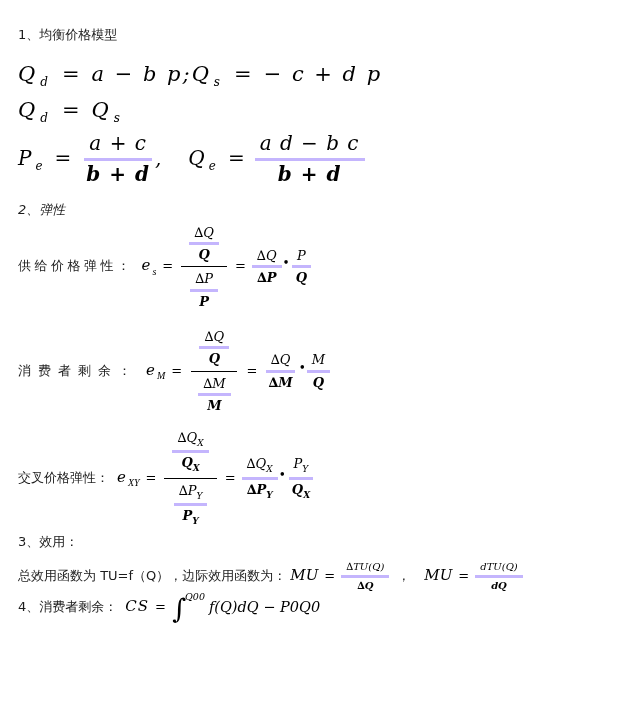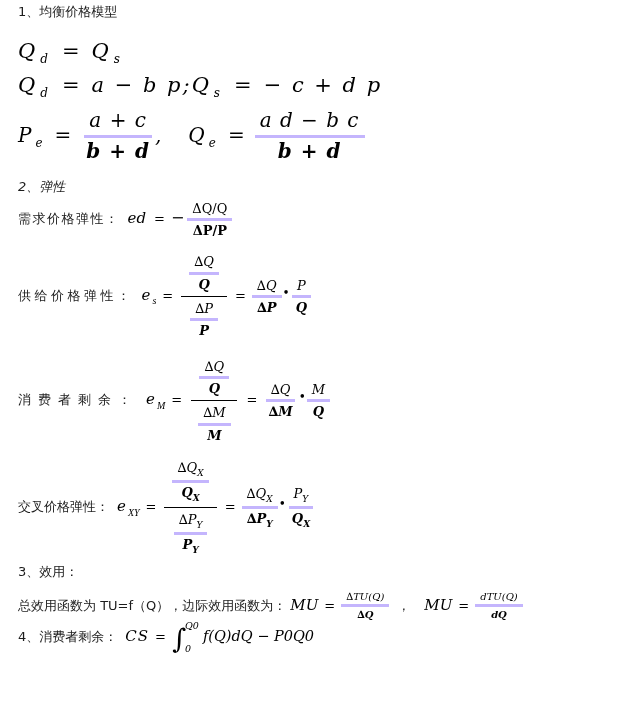--- a/index.html
+++ b/index.html
@@ -1,17 +1,17 @@
 <!DOCTYPE html>
 <html><head>
 <meta charset="utf-8">
 <style>
   * { margin:0; padding:0; box-sizing:border-box; }
   html,body { width:632px; height:710px; background:#ffffff; overflow:hidden; }
-  .doc { width:632px; height:710px; padding:3px 8px 0 18px; color:#000; }
+  .doc { width:632px; height:710px; padding:26px 8px 0 18px; color:#000; }
 
   .cn   { font-family:"DejaVu Sans","Liberation Sans",sans-serif; font-size:13px; color:#1c1c1c; }
   .math { font-family:"DejaVu Serif","Liberation Serif",serif; font-style:italic; color:#000; }
   .up   { font-style:normal; }
 
   .h-s1 { margin-bottom:18px; }
   .h-s2 { margin-bottom:5px;font-style:italic; }
   .h-s3 { margin-bottom:10px; }
 
   
@@ -53,48 +53,44 @@
 
   
   .u-row { }
   .musym { font-size:15px; margin-left:4px; }
   .mfrac { font-size:10px; }
   .mcomma { margin:0 10px 0 8px; }
 
   
   .cssym { font-size:15px; letter-spacing:1px; margin-left:2px; }
   .int { font-size:27px; font-style:italic; display:inline-block; vertical-align:-7px; line-height:1; }
-  .lims { display:inline-flex; flex-direction:column; justify-content:space-between; height:32px; vertical-align:middle; font-size:9.5px; font-style:italic; margin:0 4px 0 -1px; line-height:1; }
+  .lims { display:inline-flex; flex-direction:row; justify-content:space-between; height:32px; vertical-align:middle; font-size:9.5px; font-style:italic; margin:0 4px 0 -1px; line-height:1; }
   .csbody { font-size:14.5px; }
 </style>
 </head>
 <body>
 
 <div class="doc">
 
   <div class="cn h-s1">1、均衡价格模型</div>
 
+  <div class="math big line-f1"><span>Q</span><sub class="bsub">d</sub><span class="op">=</span><span>a − b p</span><span>;</span><span>Q</span><sub class="bsub">s</sub><span class="op">=</span><span>− c + d p</span></div>
+
   <div class="math big line-f2"><span>Q</span><sub class="bsub">d</sub><span class="op">=</span><span>Q</span><sub class="bsub">s</sub></div>
-
-  <div class="math big line-f1"><span>Q</span><sub class="bsub">d</sub><span class="op">=</span><span>a − b p</span><span>;</span><span>Q</span><sub class="bsub">s</sub><span class="op">=</span><span>− c + d p</span></div>
 
   <div class="math line-f3"><span>P</span><sub class="bsub">e</sub><span class="op">=</span><span class="frac">
         <span class="num">a + c</span>
         <span class="den">b + d</span>
       </span><span class="comma">,</span><span>Q</span><sub class="bsub">e</sub><span class="op">=</span><span class="frac">
         <span class="num">a d − b c</span>
         <span class="den">b + d</span>
       </span></div>
 
   <div class="cn h-s2">2、弹性</div>
 
-  <div class="d-row d1"><span class="cn lbl ls1">需求价格弹性：</span><span class="math sym">ed</span><span class="math ops">=</span><span class="math up minus">−</span><span class="frac sfrac math up">
-        <span class="num">ΔQ/Q</span>
-        <span class="den">ΔP/P</span>
-      </span></div>
 
   <div class="d-row d2"><span class="cn lbl ls3">供给价格弹性：</span><span class="math sym">e</span><sub class="ssub">s</sub><span class="math ops">=</span><span class="bigfrac math">
         <span class="bnum">
           <span class="frac ifrac">
             <span class="num">∆Q</span>
             <span class="den">Q</span>
           </span>
         </span>
         <span class="bden">
           <span class="frac ifrac">

